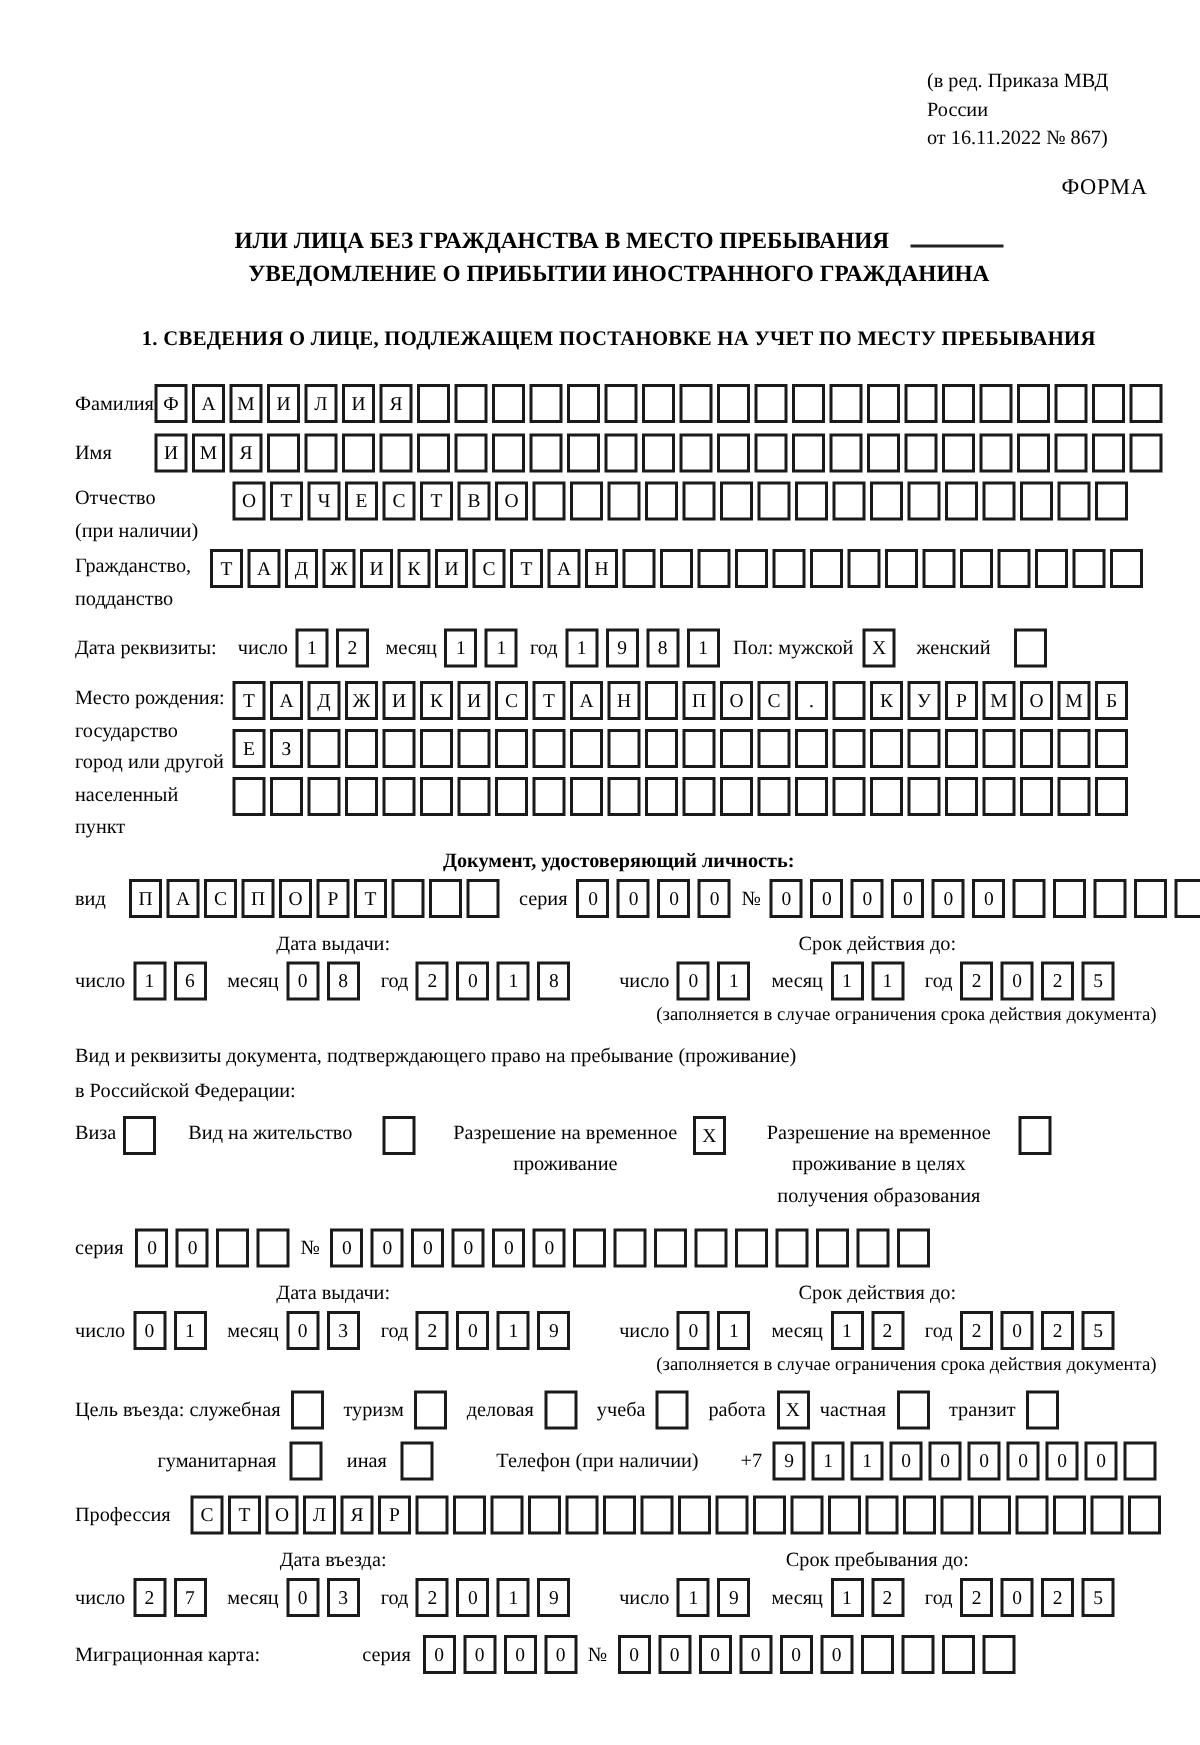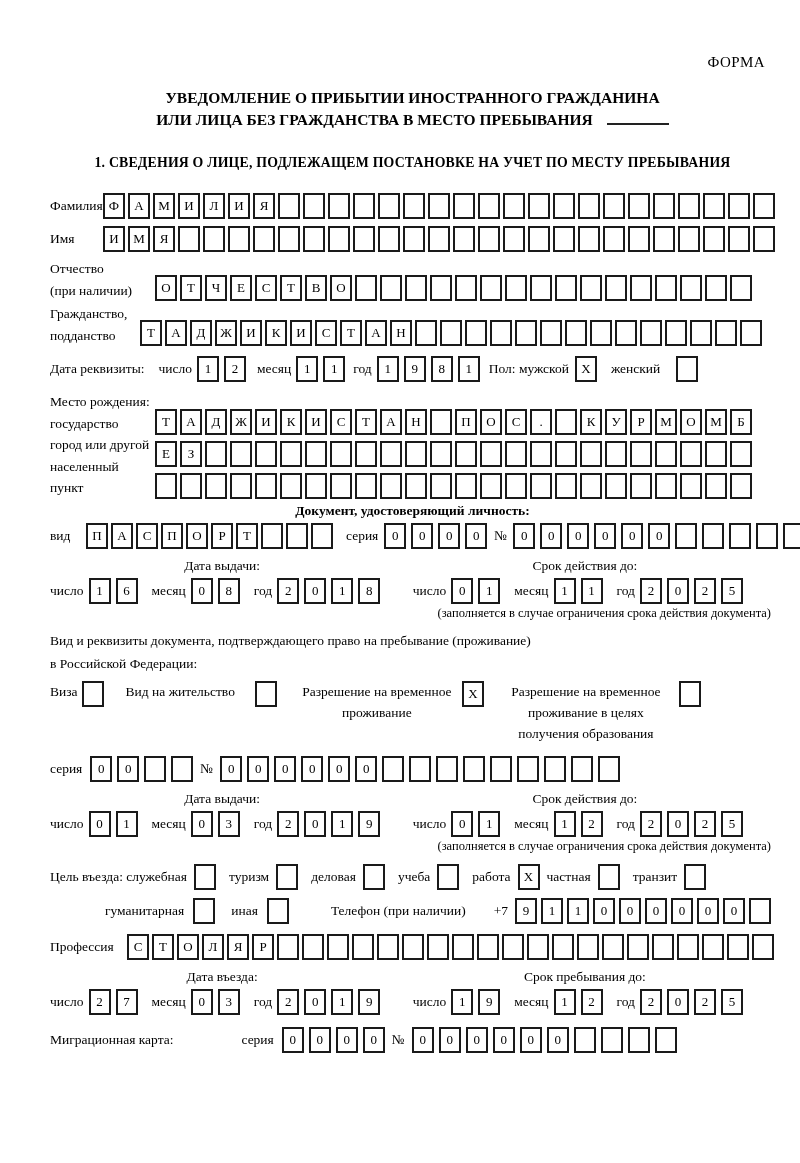--- a/index.html
+++ b/index.html
@@ -14,21 +14,21 @@
   .appendix{margin-left:568px;line-height:19px;}
   .revision{margin-left:568px;line-height:19px;margin-top:6px;}
   .forma{margin-top:16px;margin-right:10px;text-align:right;font-weight:normal;font-size:15px;letter-spacing:.4px;}
 
   .title{margin-top:16px;text-align:center;font-weight:bold;font-size:15.5px;line-height:22px;}
   .blank{display:inline-block;width:62px;border-bottom:2.5px solid #222;margin-left:14px;height:12px;}
   .sect{margin-top:24px;text-align:center;font-weight:bold;font-size:13.8px;letter-spacing:.2px;}
 
   
   .row{display:flex;align-items:center;}
-  .rowt{display:flex;align-items:flex-end;}
+  .rowt{display:flex;align-items:flex-start;}
   .cells{display:flex;}
   .cell{
     box-sizing:border-box;width:22px;height:26px;border:2px solid #1a1a1a;
     margin-right:3px;display:inline-flex;align-items:center;justify-content:center;
     font-size:13px;flex:0 0 auto;background:#fff;
   }
   .dcells{display:inline-flex;}
   .dcells .cell{margin-right:5px;}
   .cbox{
     box-sizing:border-box;width:22px;height:26px;border:2px solid #1a1a1a;
@@ -63,25 +63,29 @@
   .phone-pfx{margin-left:28px;margin-right:7px;}
   .phone .cell{margin-right:4px;}
 
   .mig-row{display:flex;align-items:center;margin-top:12px;}
 </style>
 </head>
 <body>
 
 <div class="page">
 
+  <div class="revision">
+    <div>(в ред. Приказа МВД России</div>
+    <div>от 16.11.2022 № 867)</div>
+  </div>
   <div class="forma">ФОРМА</div>
 
   <div class="title">
+    <div><span>ИЛИ ЛИЦА БЕЗ ГРАЖДАНСТВА В МЕСТО ПРЕБЫВАНИЯ</span><span class="blank"></span></div>
     <div>УВЕДОМЛЕНИЕ О ПРИБЫТИИ ИНОСТРАННОГО ГРАЖДАНИНА</div>
-    <div><span>ИЛИ ЛИЦА БЕЗ ГРАЖДАНСТВА В МЕСТО ПРЕБЫВАНИЯ</span><span class="blank"></span></div>
   </div>
 
   <div class="sect">1. СВЕДЕНИЯ О ЛИЦЕ, ПОДЛЕЖАЩЕМ ПОСТАНОВКЕ НА УЧЕТ ПО МЕСТУ ПРЕБЫВАНИЯ</div>
 
   <div class="row" style="margin-top:22px;">
     <div class="lbl" style="width:53px;">Фамилия</div>
     <div class="cells">
         <span class="cell">Ф</span>
         <span class="cell">А</span>
         <span class="cell">М</span>

